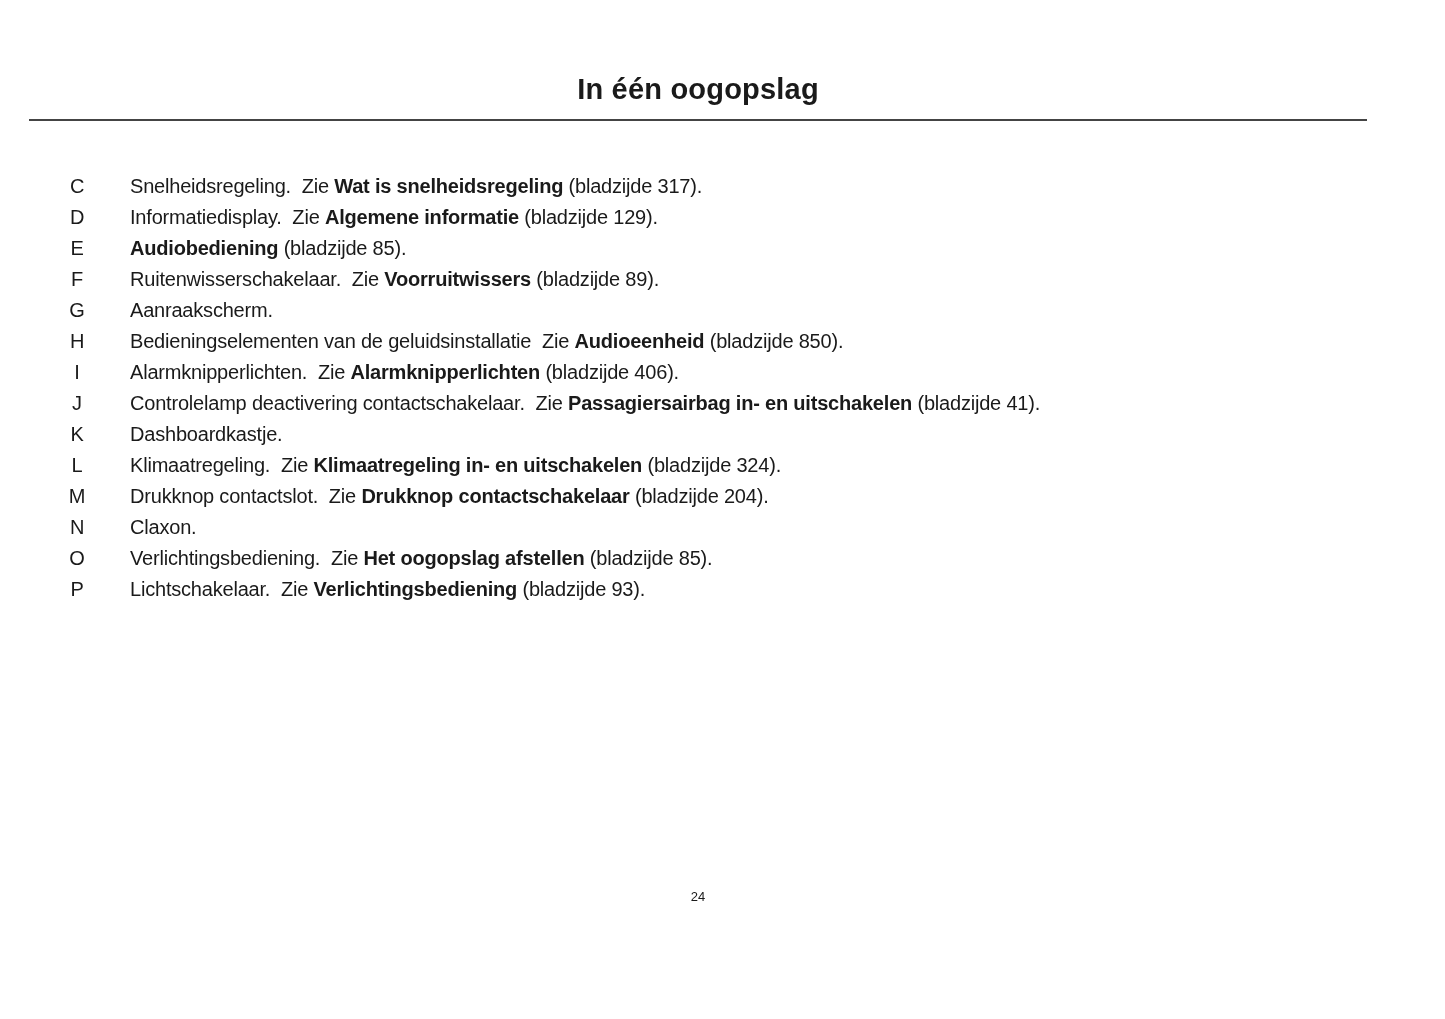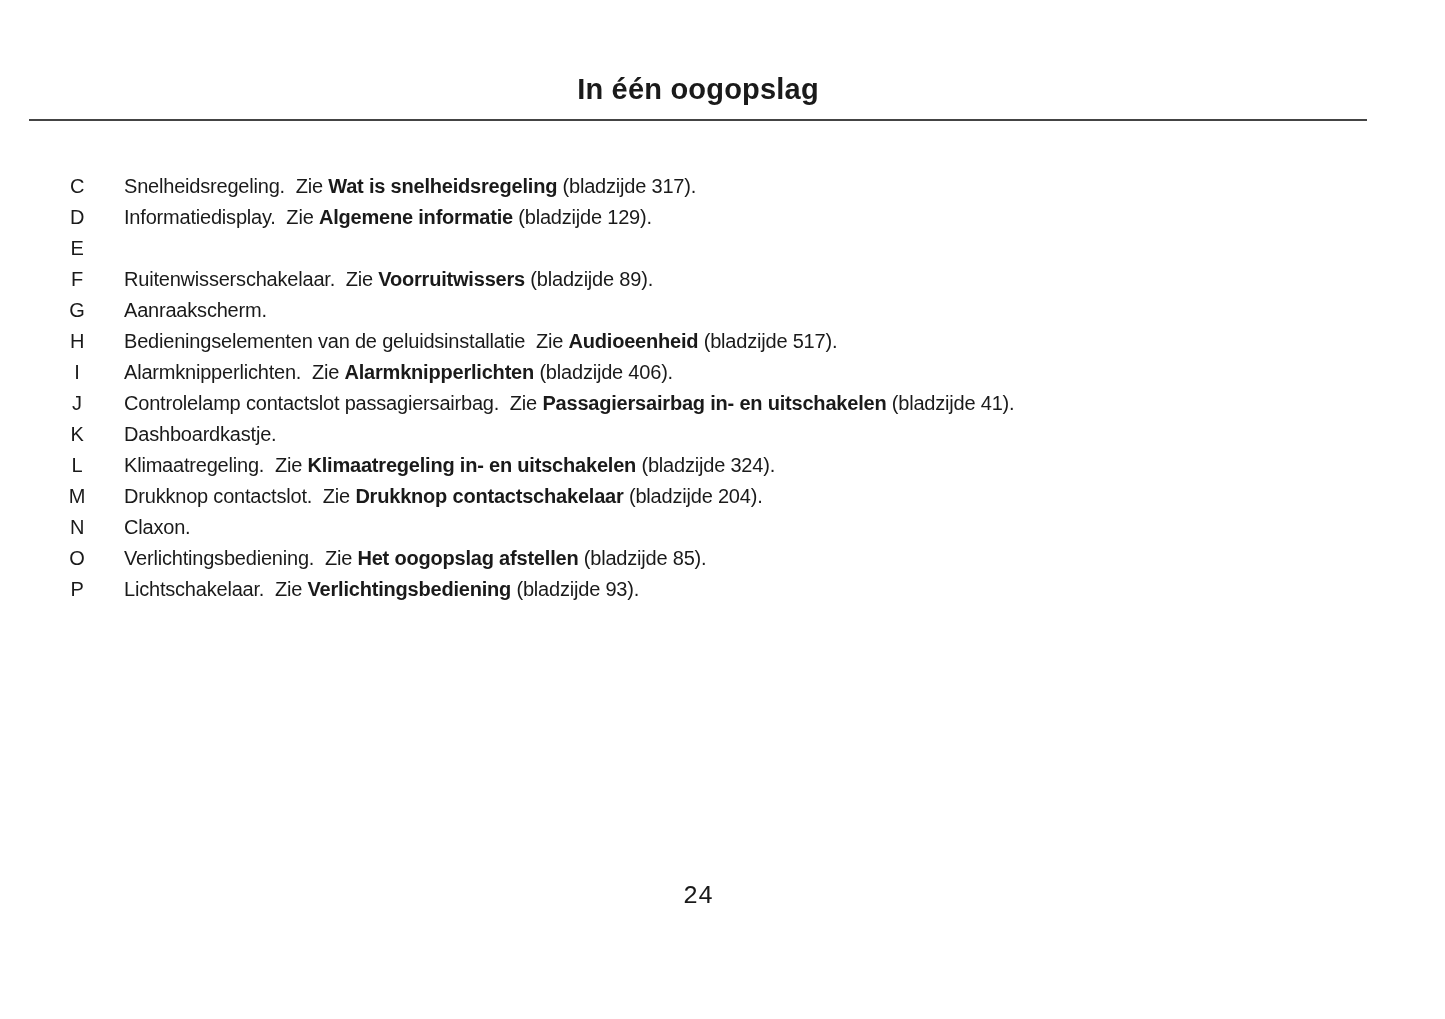--- a/index.html
+++ b/index.html
@@ -50,41 +50,40 @@
     line-height: 22px;
     letter-spacing: -0.2px;
   }
   .letter {
     flex: 0 0 56px;
     margin-left: 20px;
     text-align: center;
   }
   .text {
     flex: 1;
-    margin-left: 19px;
+    margin-left: 25px;
     max-width: 1243px;
   }
   .text .line {
     white-space: pre-wrap;
   }
   .bold {
     font-weight: bold;
   }
   .footer {
     position: absolute;
     top: 886px;
     left: 29px;
     width: 1338px;
     text-align: center;
   }
   .pagenum {
-    font-size: 25px;
+    font-size: 13px;
     line-height: 22px;
     color: var(--text-color);
-    font-family: Liberation Mono, monospace;
   }
 </style>
 </head>
 <body>
 
 <div class="page">
   <div class="content">
     <header>
       <h1 class="title">In één oogopslag</h1>
       <div class="rule"></div>
@@ -100,55 +99,56 @@
   <div class="item">
     <div class="letter">D</div>
     <div class="text">
             <div class="line"><span>Informatiedisplay.  Zie </span><span class="bold">Algemene informatie</span><span> (bladzijde 129).</span></div>
           </div>
   </div>
 
   <div class="item">
     <div class="letter">E</div>
     <div class="text">
+            <div class="line"><span class="bold">Audiobediening</span><span> (bladzijde 85).</span></div>
           </div>
   </div>
 
   <div class="item">
     <div class="letter">F</div>
     <div class="text">
             <div class="line"><span>Ruitenwisserschakelaar.  Zie </span><span class="bold">Voorruitwissers</span><span> (bladzijde 89).</span></div>
           </div>
   </div>
 
   <div class="item">
     <div class="letter">G</div>
     <div class="text">
             <div class="line"><span>Aanraakscherm.</span></div>
           </div>
   </div>
 
   <div class="item">
     <div class="letter">H</div>
     <div class="text">
-            <div class="line"><span>Bedieningselementen van de geluidsinstallatie  Zie </span><span class="bold">Audioeenheid</span><span> (bladzijde 517).</span></div>
+            <div class="line"><span>Bedieningselementen van de geluidsinstallatie  Zie </span><span class="bold">Audioeenheid</span><span> (bladzijde 850).</span></div>
           </div>
   </div>
 
   <div class="item">
     <div class="letter">I</div>
     <div class="text">
             <div class="line"><span>Alarmknipperlichten.  Zie </span><span class="bold">Alarmknipperlichten</span><span> (bladzijde 406).</span></div>
           </div>
   </div>
 
   <div class="item">
     <div class="letter">J</div>
     <div class="text">
-            <div class="line"><span>Controlelamp contactslot passagiersairbag.  Zie </span><span class="bold">Passagiersairbag in- en uitschakelen</span><span> (bladzijde 41).</span></div>
+            <div class="line"><span>Controlelamp deactivering contactschakelaar.  Zie </span><span class="bold">Passagiersairbag in- en uitschakelen</span><span> (bladzijde 41).</span></div>
           </div>
   </div>
 
   <div class="item">
     <div class="letter">K</div>
     <div class="text">
             <div class="line"><span>Dashboardkastje.</span></div>
           </div>
   </div>
 

